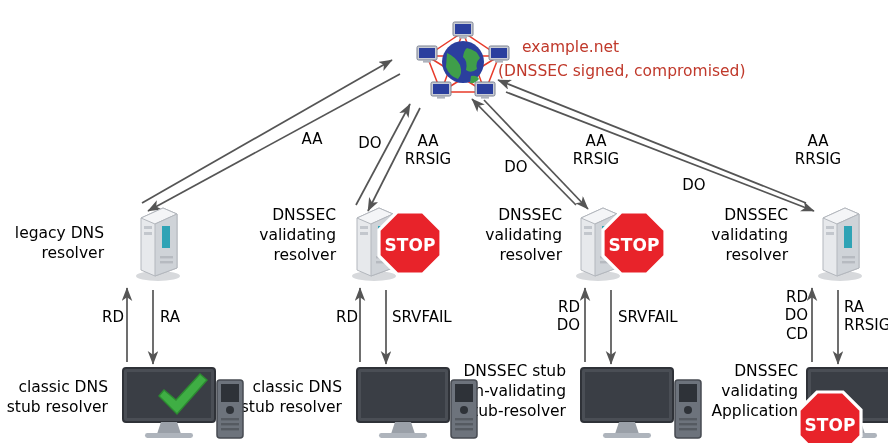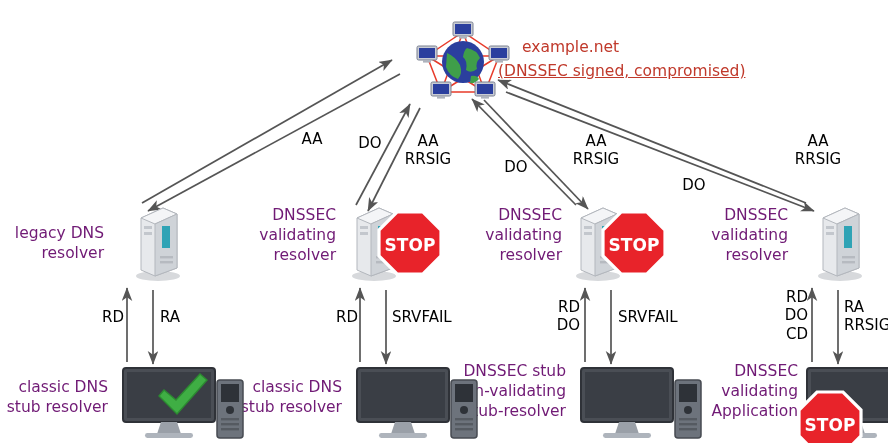--- a/index.html
+++ b/index.html
@@ -1,21 +1,21 @@
 <!DOCTYPE html>
 <html><head>
 <meta charset="utf-8">
 <style>
   html,body{margin:0;padding:0;background:#ffffff;}
   body{width:888px;height:443px;position:relative;overflow:hidden;
        font-family:"DejaVu Sans","Liberation Sans",sans-serif;color:#1a1a1a;}
   #stage{position:absolute;left:0;top:0;width:888px;height:391px;}
   #edges{position:absolute;left:0;top:0;width:888px;height:443px;pointer-events:none;}
   .node{position:absolute;padding-left:15px;}
-  .lbl{position:absolute;font-size:15.5px;line-height:1.28;color:#701a75;
+  .lbl{position:absolute;font-size:15.5px;line-height:1.28;color:#000000;
        text-align:center;white-space:pre-line;}
   .lbl.red{color:#c0392b;font-size:15.5px;}
   .alabel{position:absolute;font-size:15px;line-height:1.22;color:#000000;
           text-align:center;white-space:pre-line;}
   .lbl.rt{text-align:right;}
   .lbl.lt{text-align:left;}
   svg{display:block;overflow:visible;}
 </style>
 </head>
 <body>
@@ -91,21 +91,21 @@
         <g transform="translate(64,62)">
           <rect x="0" y="0" width="20" height="14" rx="1.6" fill="#c9ccd4" stroke="#7b8190" stroke-width="1"></rect>
           <rect x="2" y="2" width="16" height="10" fill="#2b3f9e"></rect>
           <rect x="6" y="14" width="8" height="2.6" fill="#aeb3bd"></rect>
         </g>
       </g>
     </svg>
   </div>
 
   <div class="lbl red lt" style="left:522px;top:38px;width:300px;text-align:left;">example.net</div>
-  <div class="lbl red lt" style="left:498px;top:62px;width:340px;text-align:left;text-decoration:underline;">(DNSSEC signed, compromised)</div>
+  <div class="lbl red lt" style="left:498px;top:62px;width:340px;text-align:left;">(DNSSEC signed, compromised)</div>
 
   <div class="lbl rt" style="left:-4px;top:224px;width:108px;">legacy DNS
 resolver</div>
   <div class="lbl rt" style="left:228px;top:206px;width:108px;">DNSSEC
 validating
 resolver</div>
   <div class="lbl rt" style="left:452px;top:206px;width:110px;">DNSSEC
 validating
 resolver</div>
   <div class="lbl rt" style="left:676px;top:206px;width:112px;">DNSSEC

